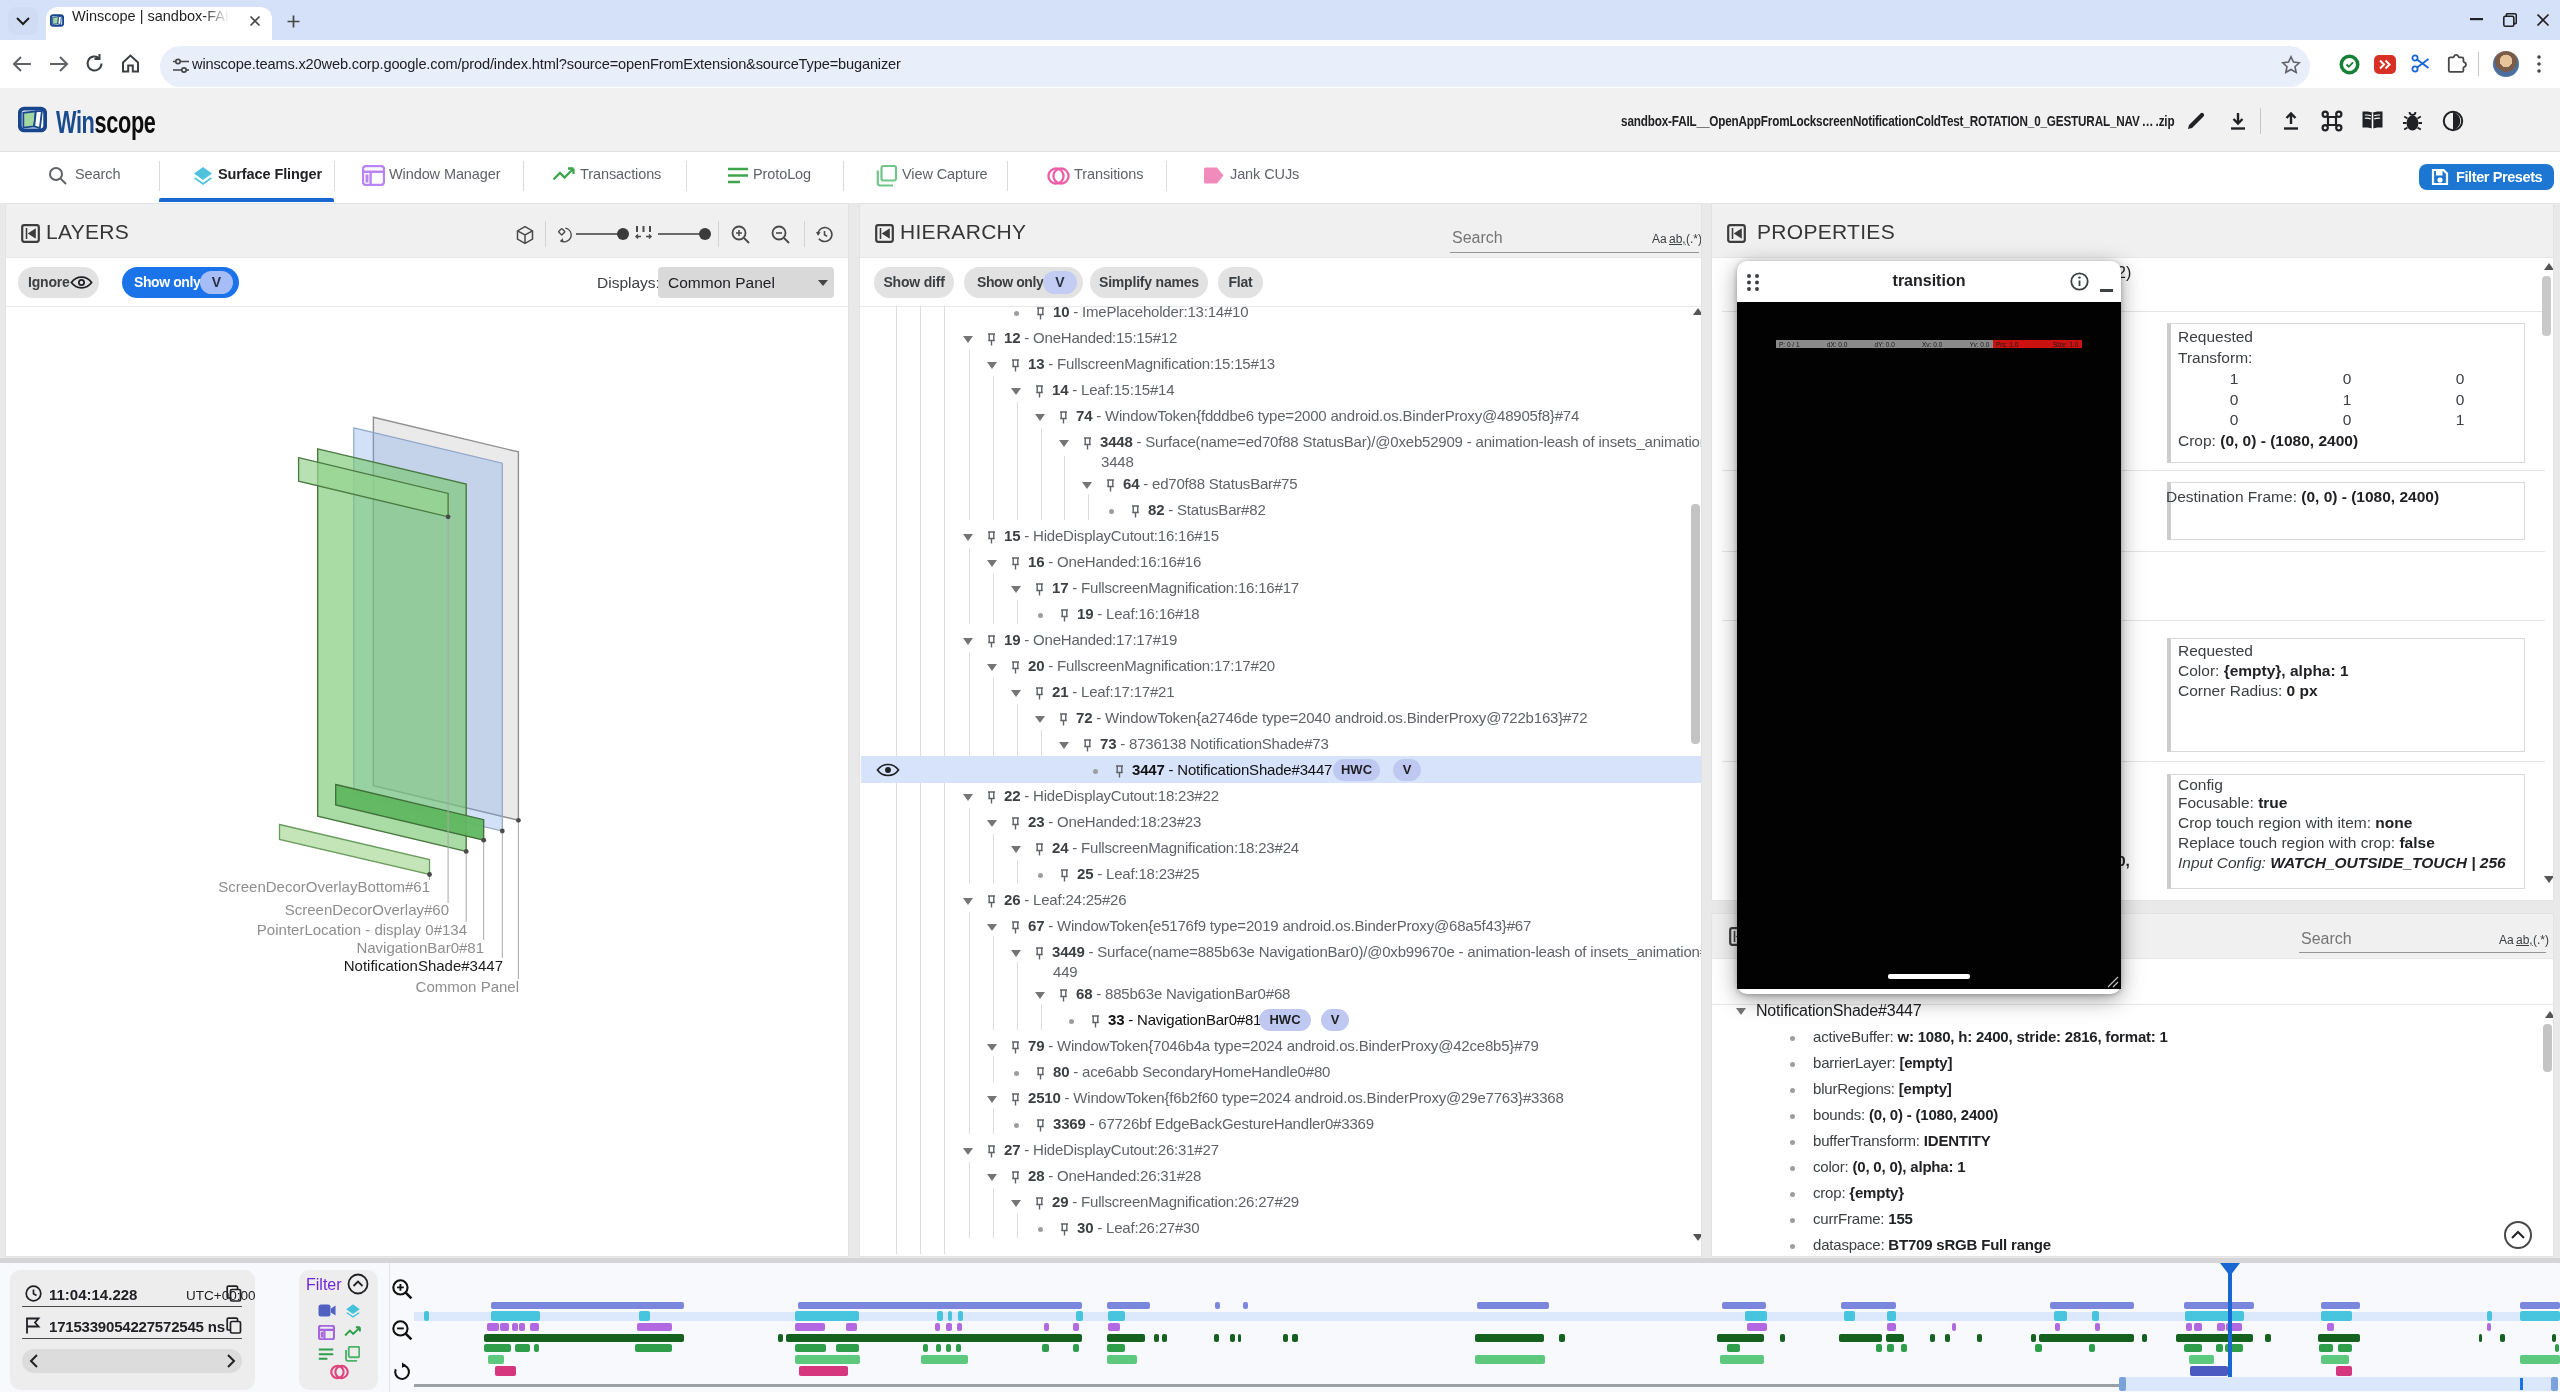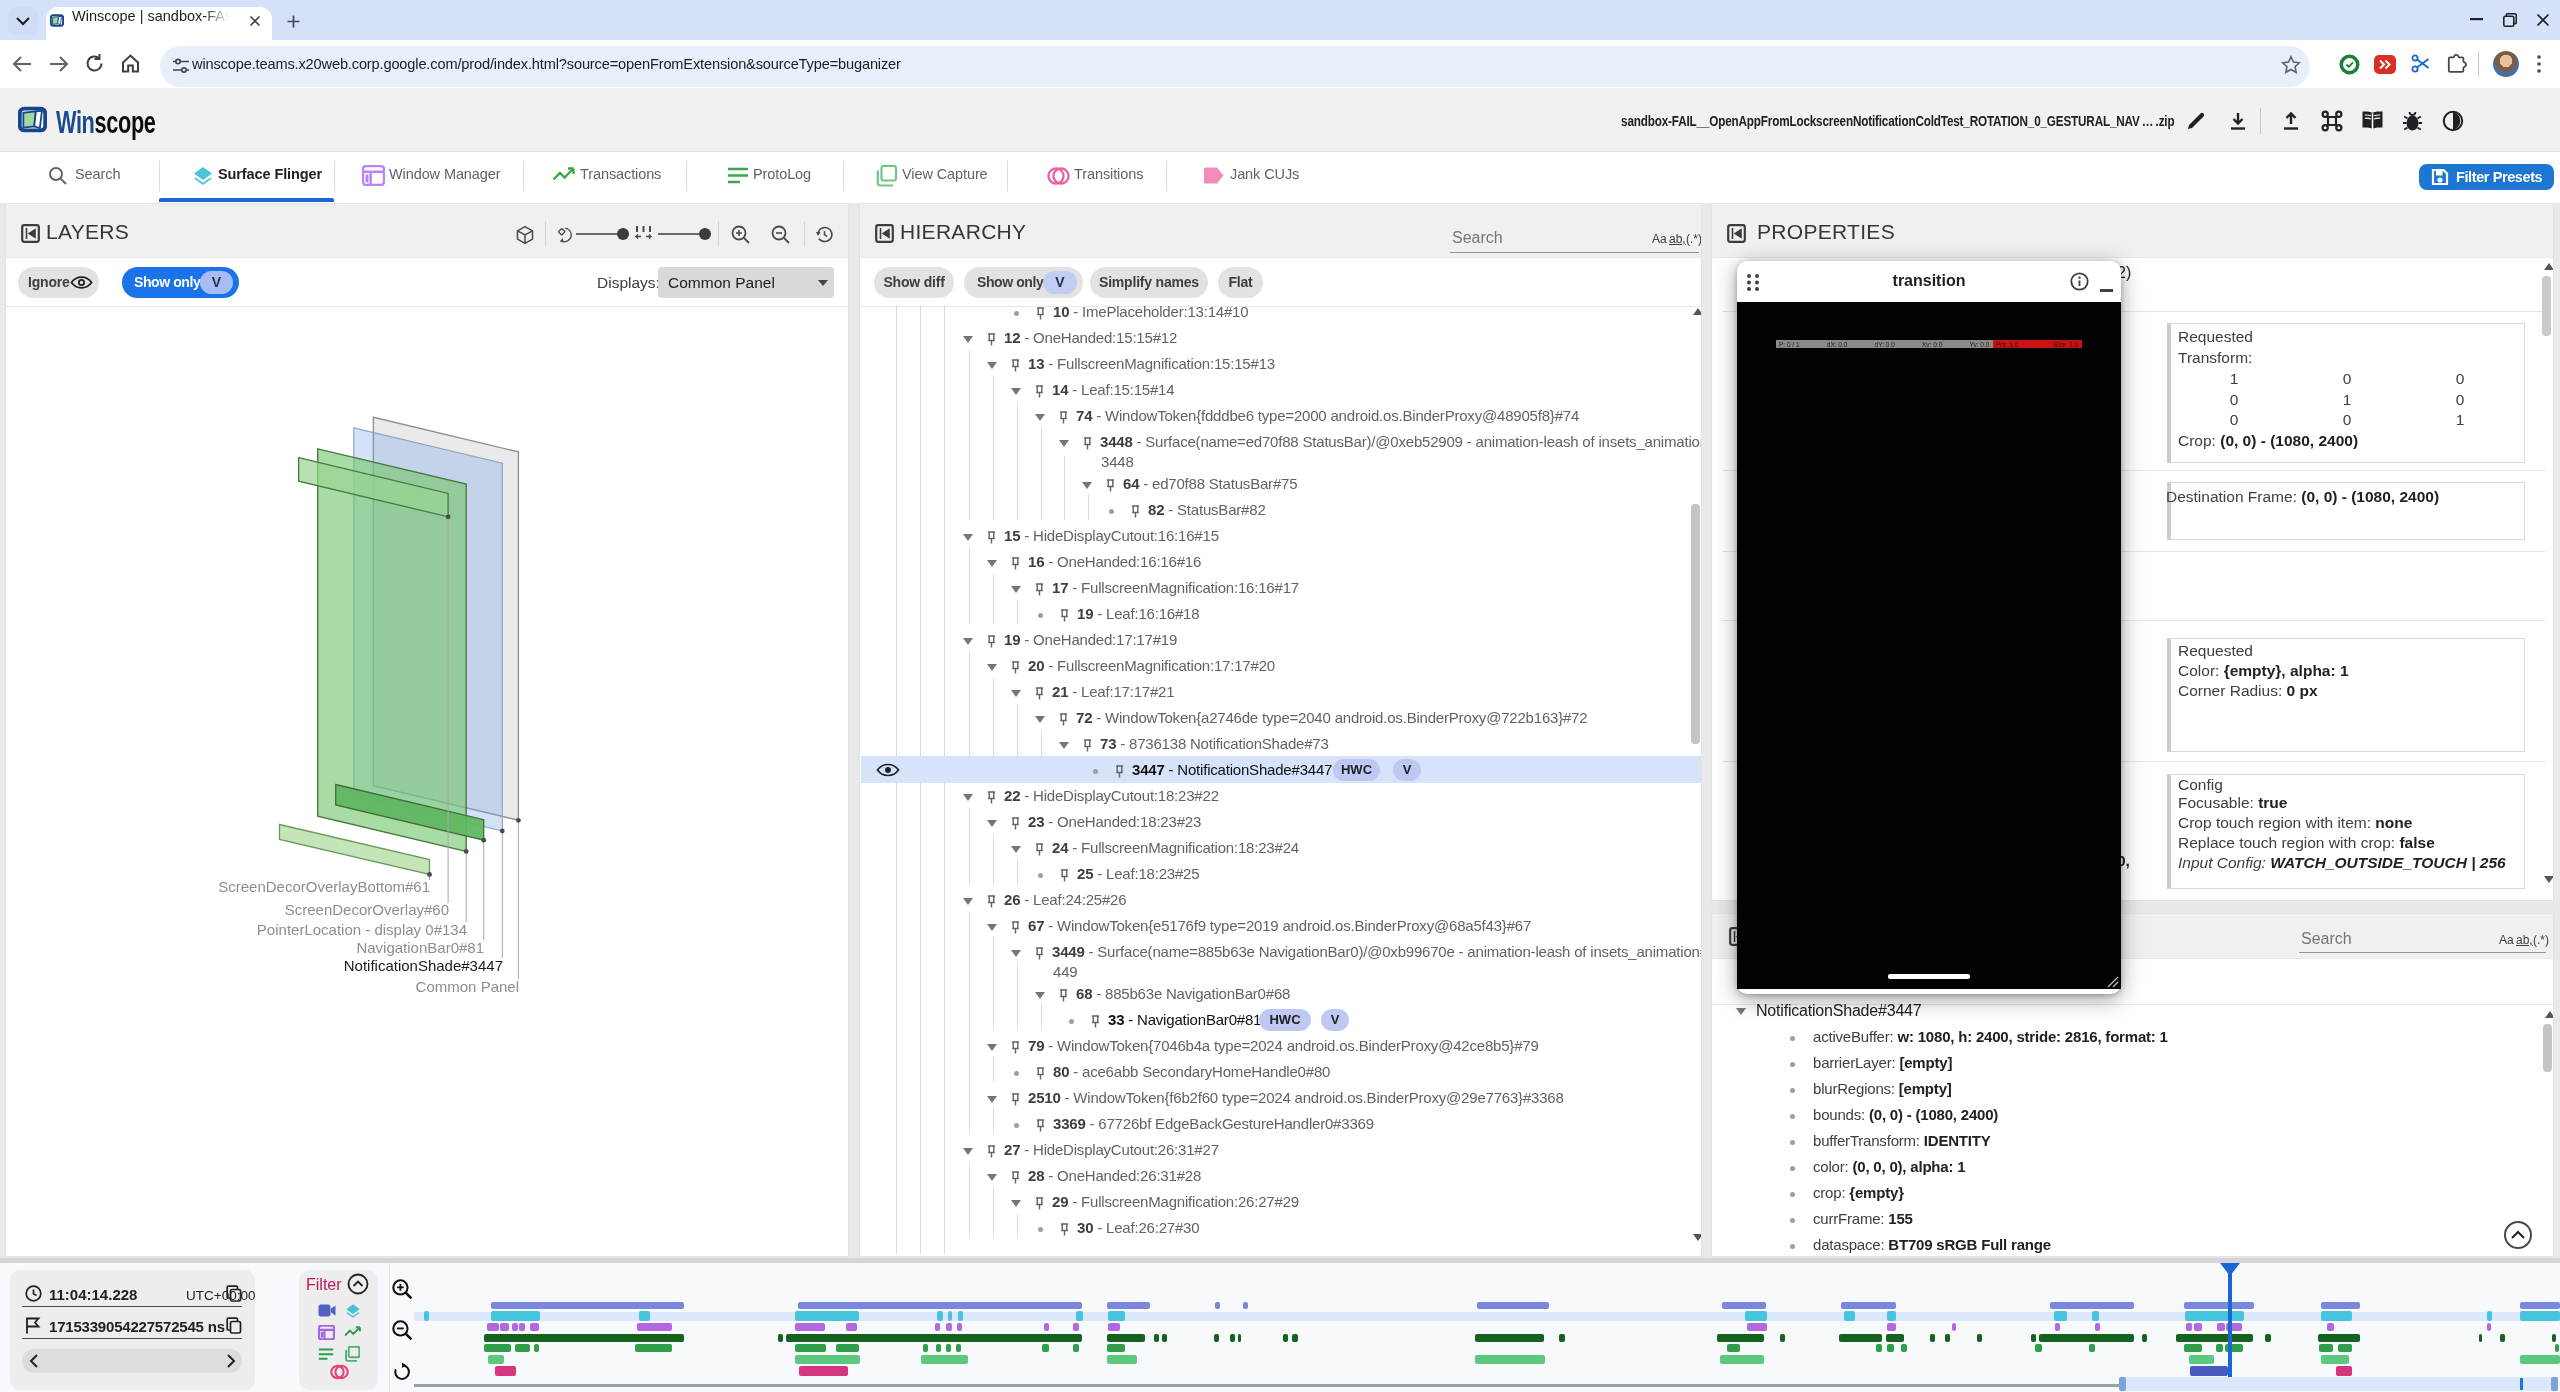--- a/index.html
+++ b/index.html
@@ -792,21 +792,21 @@
     <path d="M11.5 4.5 V2.2 A1 1 0 0 0 10.5 1.2 H2.2 A1 1 0 0 0 1.2 2.2 V12 A1 1 0 0 0 2.2 13 H4.5" fill="none" stroke="#202124" stroke-width="1.7"></path>
   </svg>
 <div class="abs" style="left:22px;top:1349px;width:220px;height:24px;background:#dcdcdd;border-radius:12px;"></div>
 <svg class="abs" style="left:29px;top:1354px" width="9" height="14" viewBox="0 0 9 14">
     <path d="M8 1 L2 7 L8 13" stroke="#202124" stroke-width="2" fill="none"></path>
   </svg>
 <svg class="abs" style="left:227px;top:1354px" width="9" height="14" viewBox="0 0 9 14">
     <path d="M1 1 L7 7 L1 13" stroke="#202124" stroke-width="2" fill="none"></path>
   </svg>
 <div class="abs" style="left:299px;top:1270px;width:79px;height:120px;background:#ededee;border-radius:10px;"></div>
-<div class="abs" style="left:306px;top:1276px;font-size:16px;color:#be185d;">Filter</div>
+<div class="abs" style="left:306px;top:1276px;font-size:16px;color:#6d28d9;">Filter</div>
 <svg class="abs" style="left:347px;top:1273px" width="22" height="22" viewBox="0 0 22 22">
     <circle cx="11" cy="11" r="9.5" fill="none" stroke="#202124" stroke-width="1.8"></circle>
     <path d="M6.5 13 L11 8.5 L15.5 13" stroke="#202124" stroke-width="1.8" fill="none"></path>
   </svg>
 <svg class="abs" style="left:318px;top:1304px" width="18" height="13" viewBox="0 0 18 13">
     <rect x="0.5" y="0.5" width="12" height="12" rx="2.5" fill="#5161c2"></rect>
     <path d="M13 4.5 L17.5 1.5 V11.5 L13 8.5 Z" fill="#5161c2"></path>
   </svg>
 <svg class="abs" style="left:344px;top:1302px" width="18" height="18" viewBox="0 0 24 24">
     <path d="M12 3 L21 9.5 L12 16 L3 9.5 Z" fill="#43c2da"></path>

